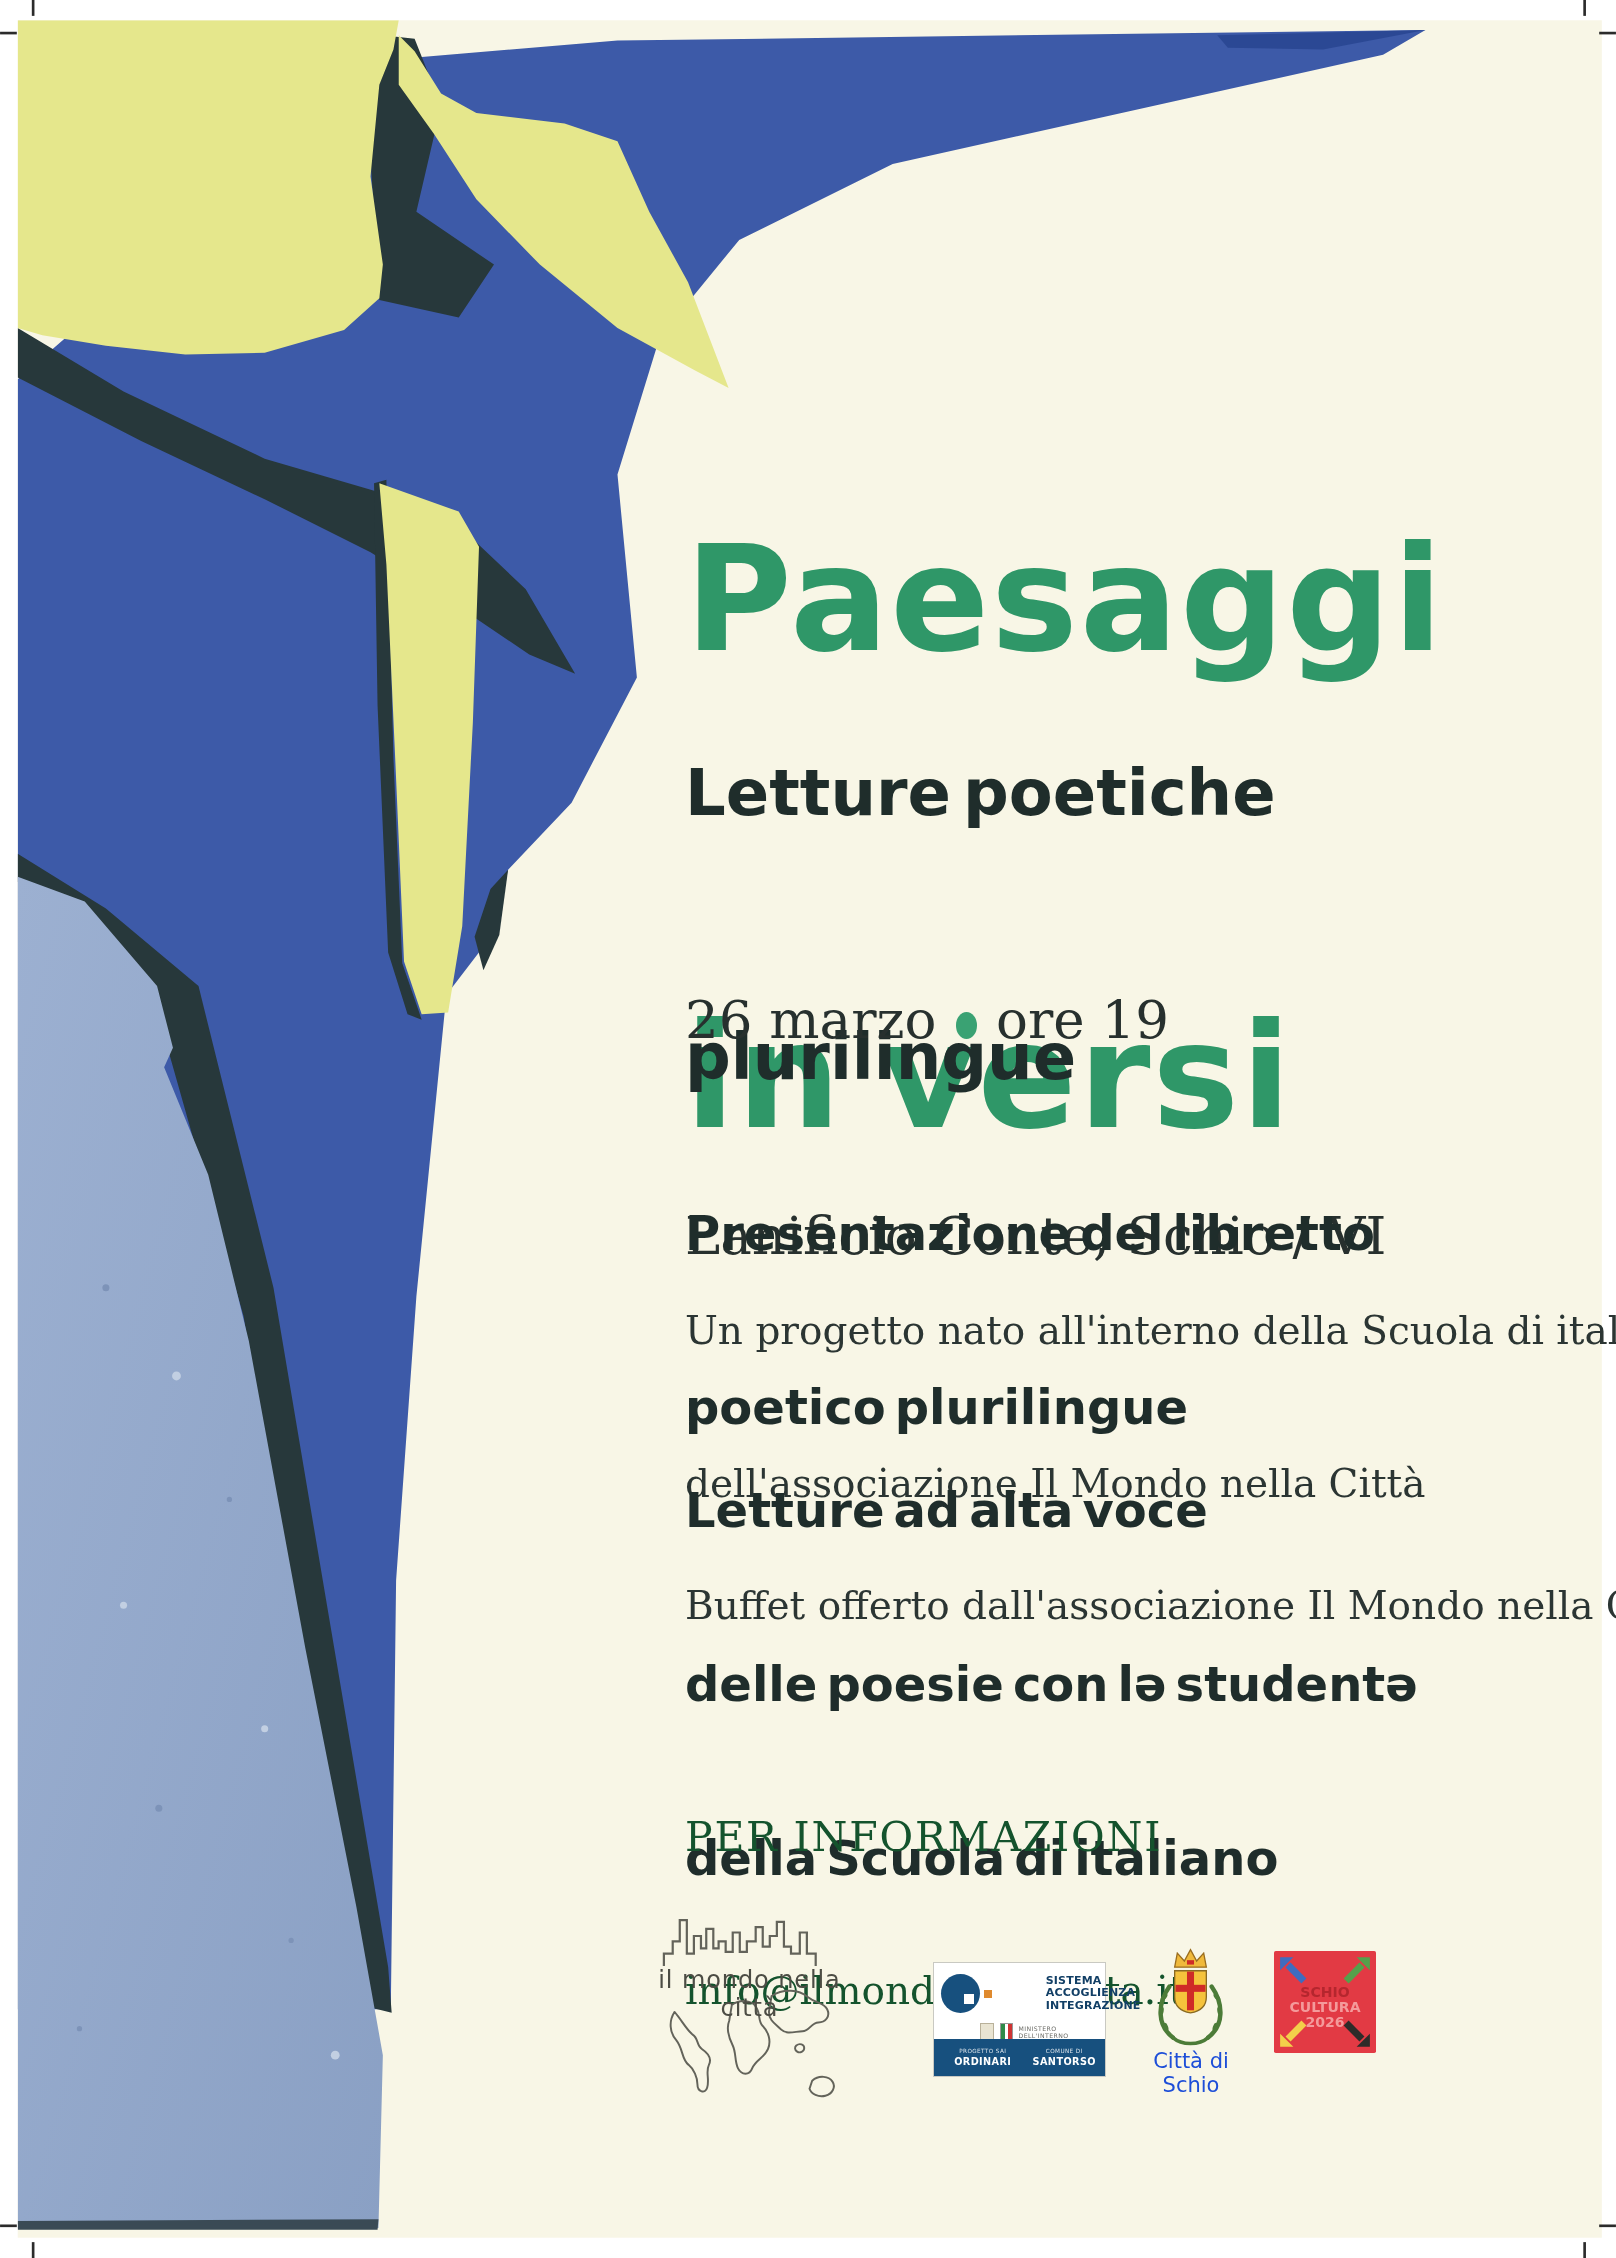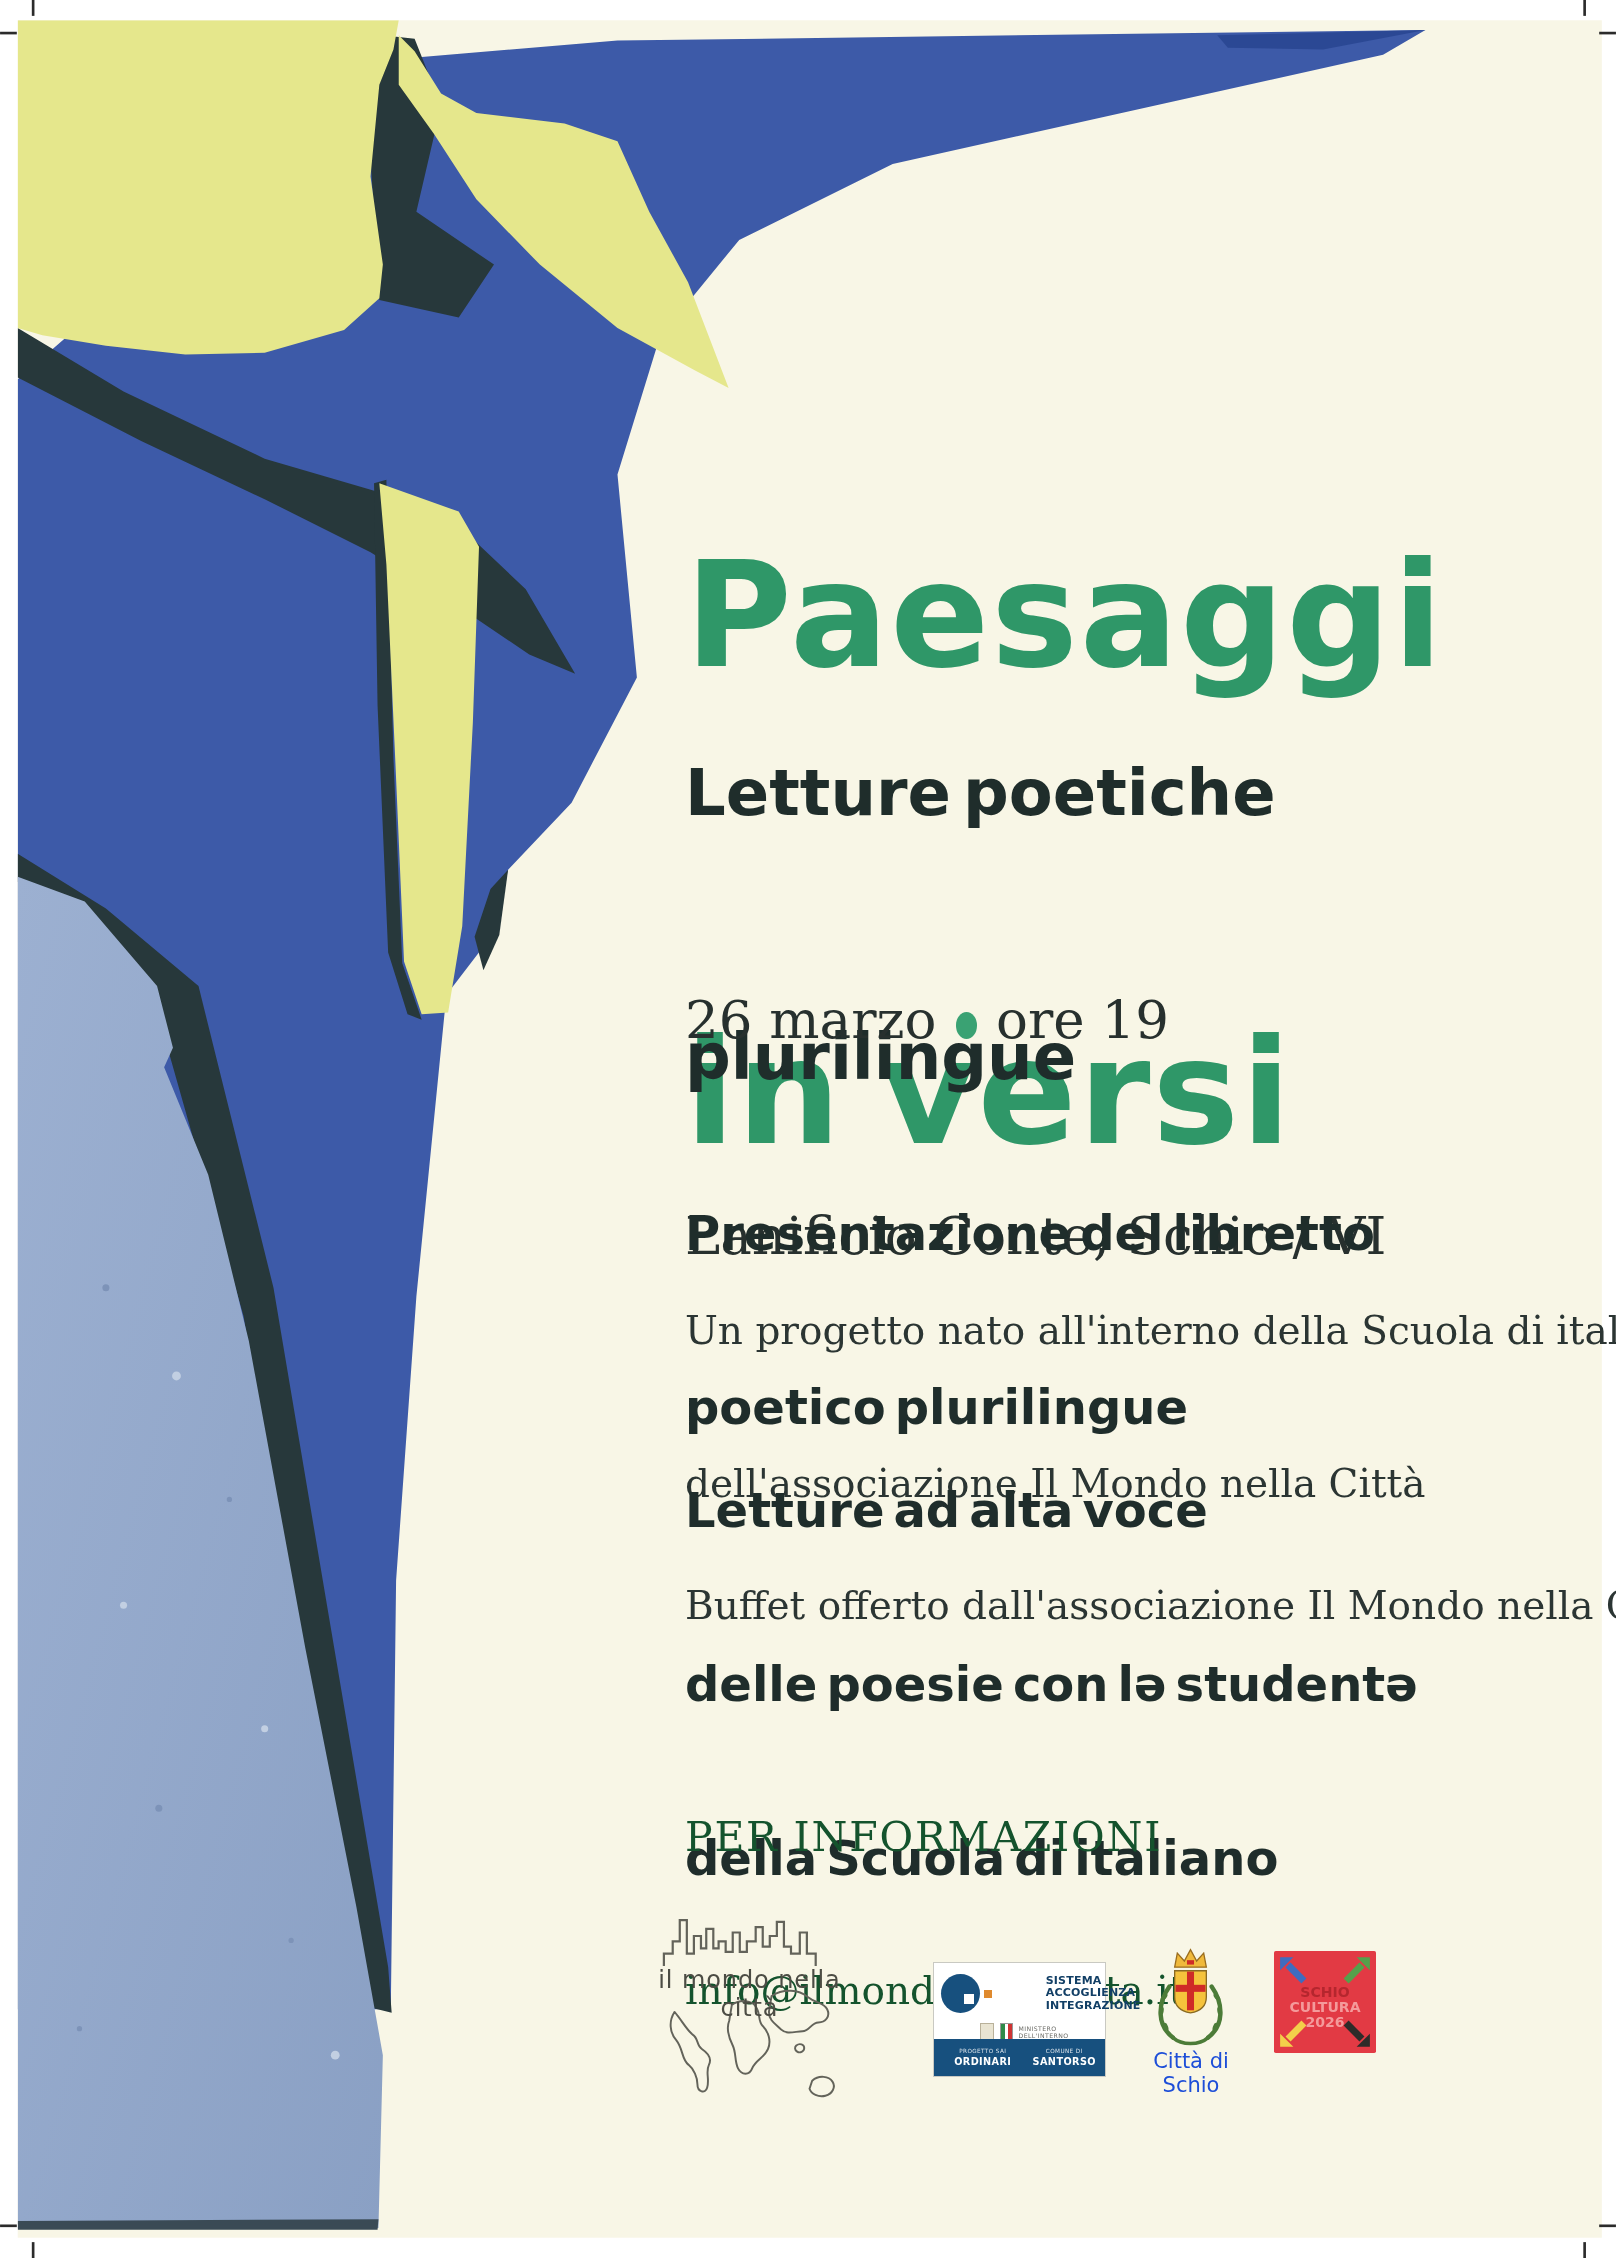--- a/index.html
+++ b/index.html
@@ -1,21 +1,21 @@
 <!DOCTYPE html>
 <html style="font-size:14px"><head>
 <meta charset="utf-8">
 <style>
   html,body{margin:0;padding:0;background:#ffffff;}
   .page{position:relative;width:1616px;height:2258px;background:#ffffff;overflow:hidden;
         font-family:"DejaVu Sans",sans-serif;}
   .collage{position:absolute;left:0;top:0;width:1616px;height:2258px;}
 
   .txt{position:absolute;left:685px;white-space:pre;}
-  .title{top:218px;font-size:146px;line-height:159px;font-weight:bold;color:#2f9768;
+  .title{top:202px;font-size:146px;line-height:159px;font-weight:bold;color:#2f9768;
          letter-spacing:1.8px;word-spacing:-0.10em;}
   .subtitle{top:573px;font-size:64px;line-height:88px;font-weight:bold;color:#1f2d2b;
             word-spacing:-0.16em;letter-spacing:0px;}
   .dateblock{top:840px;font-size:53px;line-height:72px;font-family:"DejaVu Serif",serif;color:#27302e;}
   .dot{display:inline-block;width:21px;height:26.5px;border-radius:50%;background:#3aa273;
        margin:0 19.4px;vertical-align:-0.9px;}
   .s-head{font-size:48px;line-height:58px;font-weight:bold;color:#1f2d2b;word-spacing:-0.16em;}
   .s-head1{top:1088px;}
   .s-body{font-family:"DejaVu Serif",serif;font-size:39px;line-height:51px;color:#2b3533;}
   .s-body1{top:1203px;}

